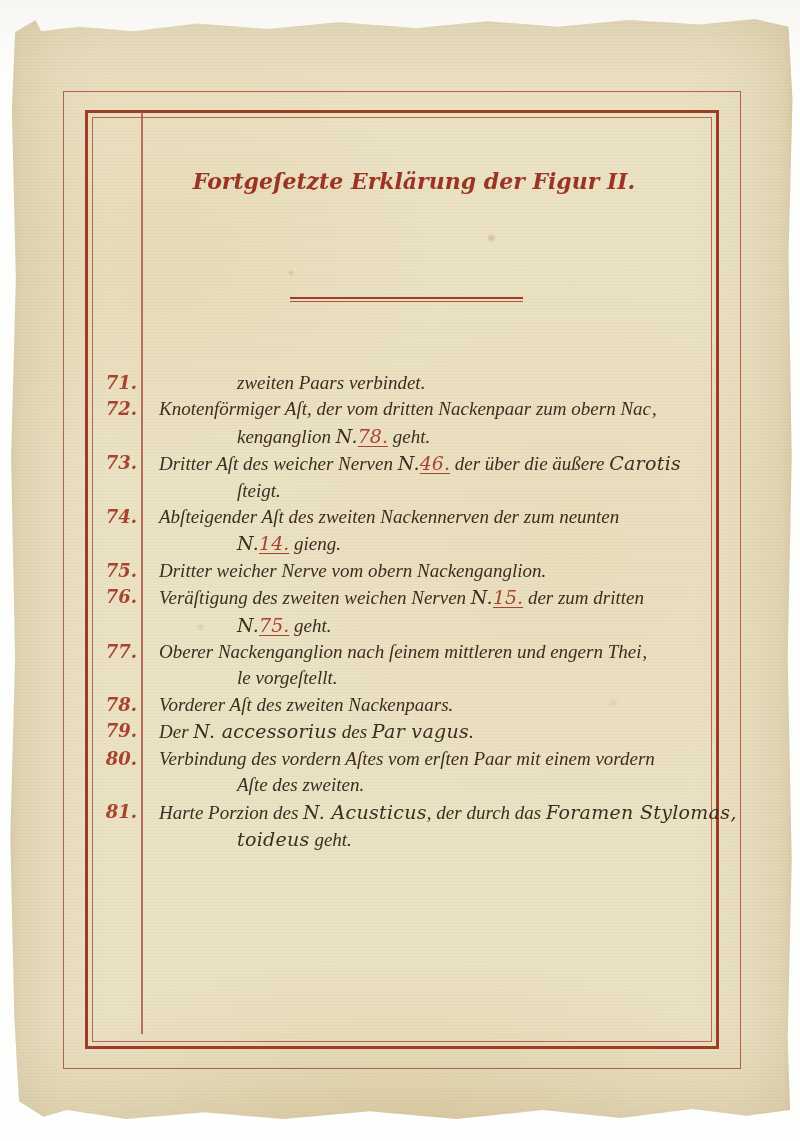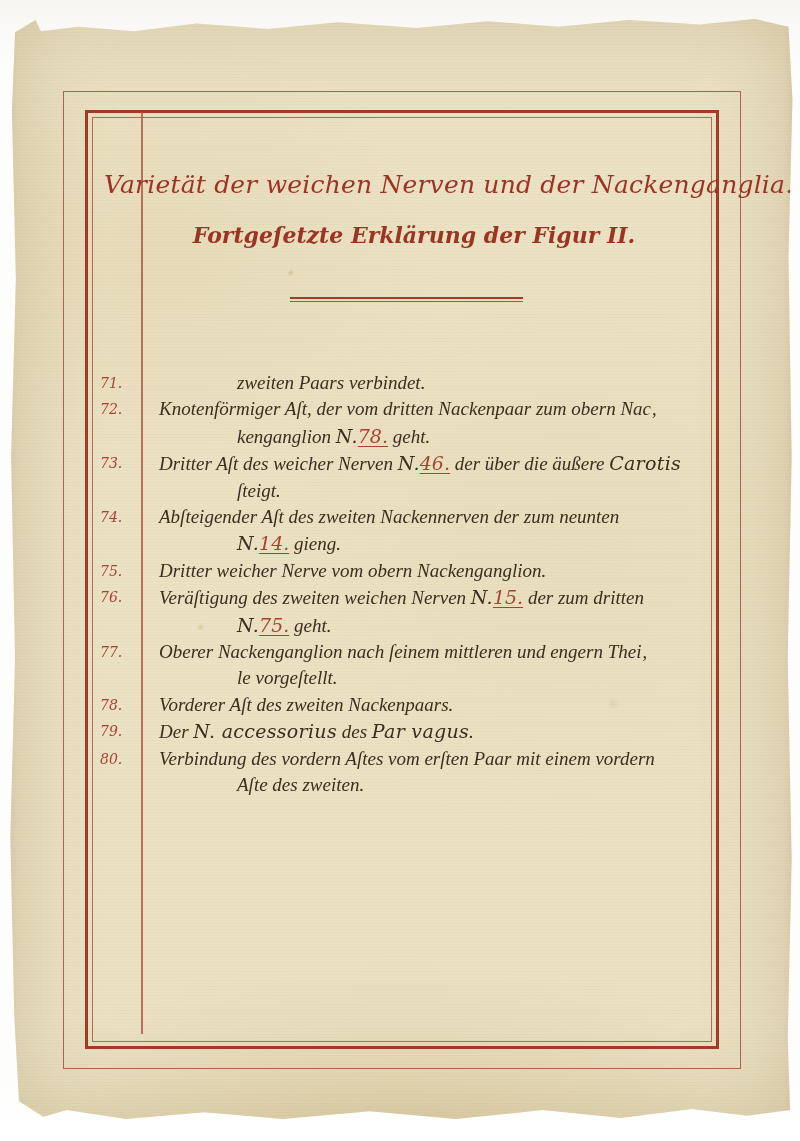--- a/index.html
+++ b/index.html
@@ -78,22 +78,22 @@
     border-top:2px solid #a23d2a;border-bottom:1px solid var(--red-line);
   }
 
   .list{
     position:absolute;left:92px;top:360px;width:616px;
     font-size:19px;line-height:26.4px;color:var(--dark-ink);
     font-style:italic;
   }
   .row{display:flex;align-items:flex-start;}
   .num{
-    flex:0 0 37px;color:var(--red-ink);
-    font-family:"DejaVu Serif", serif;font-size:14px;
+    flex:0 0 37px;text-align:right;color:var(--red-ink);
+    font-family:"DejaVu Serif", serif;font-size:18px;font-weight:bold;
   }
   .lines{flex:1;padding-left:22px;}
   .line{white-space:nowrap;}
   .line.cont{padding-left:78px;}
   .seg-d{font-family:"Liberation Serif", serif;}
   .seg-l{font-family:"DejaVu Serif", serif;letter-spacing:0.3px;}
   .seg-r{
     font-family:"DejaVu Serif", serif;color:var(--red-ink);
     text-decoration:underline;text-decoration-thickness:1px;text-underline-offset:3px;
   }
@@ -102,21 +102,20 @@
 <body>
 
 <div class="scan-bg">
   <div class="paper">
 
     <div class="outer-frame"></div>
     <div class="inner-frame"></div>
     <div class="margin-rule"></div>
 
     <div class="title-block">
-      <div class="title-1">Varietät der weichen Nerven und der Nackenganglia.</div>
       <div class="title-2">Fortgeſetzte Erklärung der Figur II.</div>
     </div>
 
     <div class="title-divider"></div>
 
     <div class="list">
         <div class="row">
           <div class="num">71.</div>
           <div class="lines">
             <div class="line cont"><span class="seg-d">zweiten Paars verbindet.</span></div>
@@ -175,16 +174,23 @@
             <div class="line"><span class="seg-d">Der </span><span class="seg-l">N. accessorius</span><span class="seg-d"> des </span><span class="seg-l">Par vagus</span><span class="seg-d">.</span></div>
           </div>
         </div>
         <div class="row">
           <div class="num">80.</div>
           <div class="lines">
             <div class="line"><span class="seg-d">Verbindung des vordern Aſtes vom erſten Paar mit einem vordern</span></div>
             <div class="line cont"><span class="seg-d">Aſte des zweiten.</span></div>
           </div>
         </div>
+        <div class="row">
+          <div class="num">81.</div>
+          <div class="lines">
+            <div class="line"><span class="seg-d">Harte Porzion des </span><span class="seg-l">N. Acusticus</span><span class="seg-d">, der durch das </span><span class="seg-l">Foramen Stylomas‚</span></div>
+            <div class="line cont"><span class="seg-l">toideus</span><span class="seg-d"> geht.</span></div>
+          </div>
+        </div>
       </div>
 
   </div>
 </div>
 
 </body></html>

